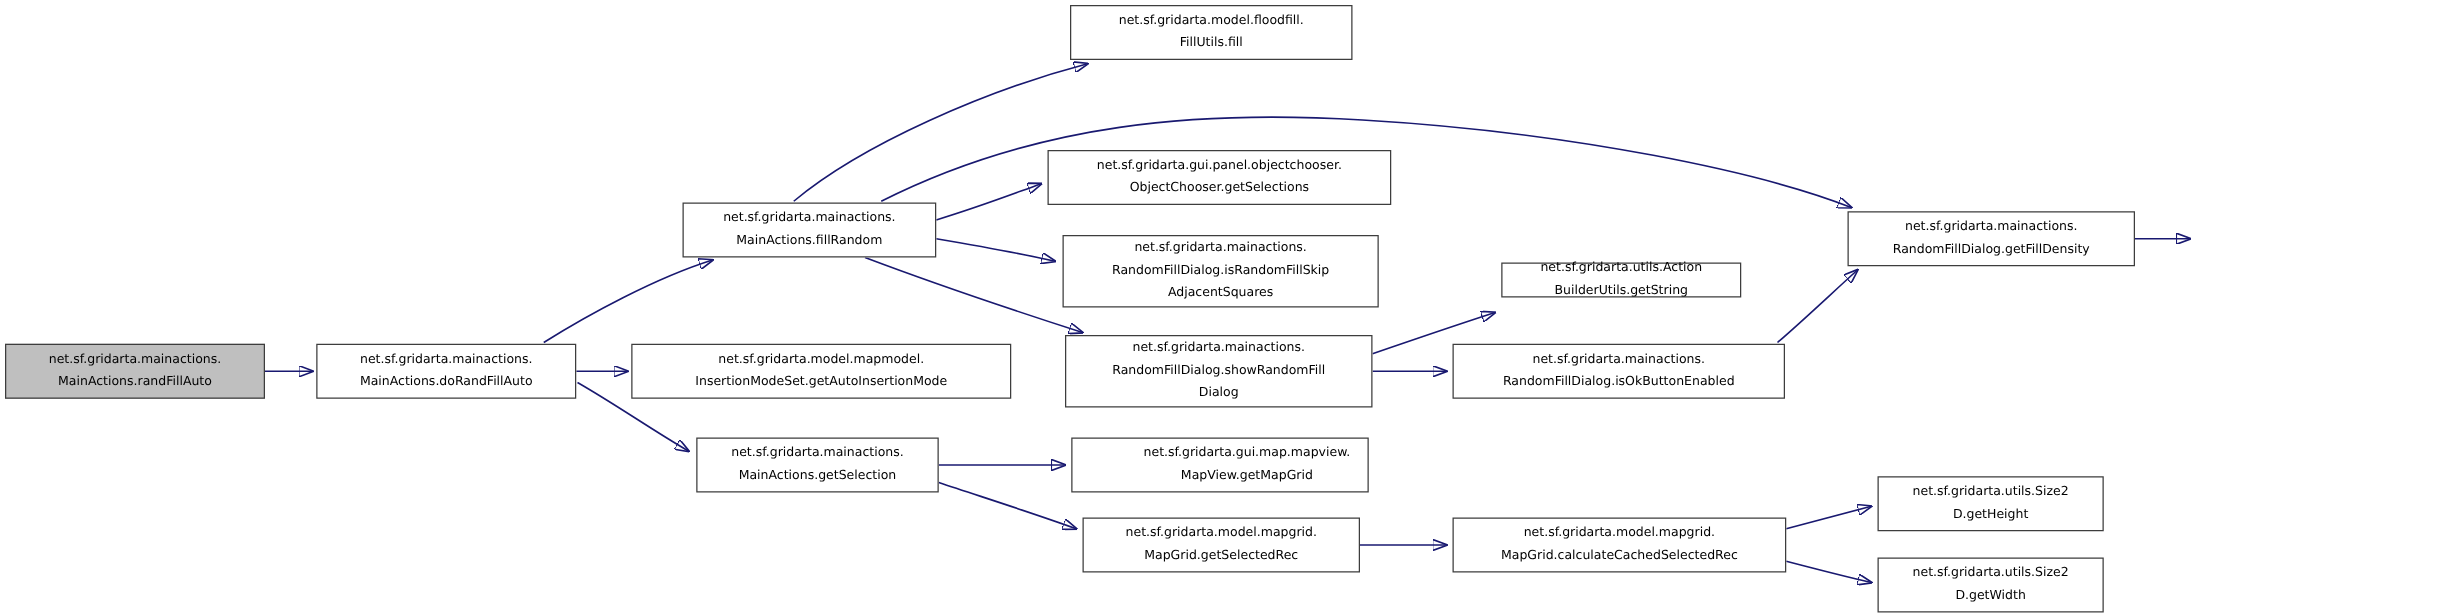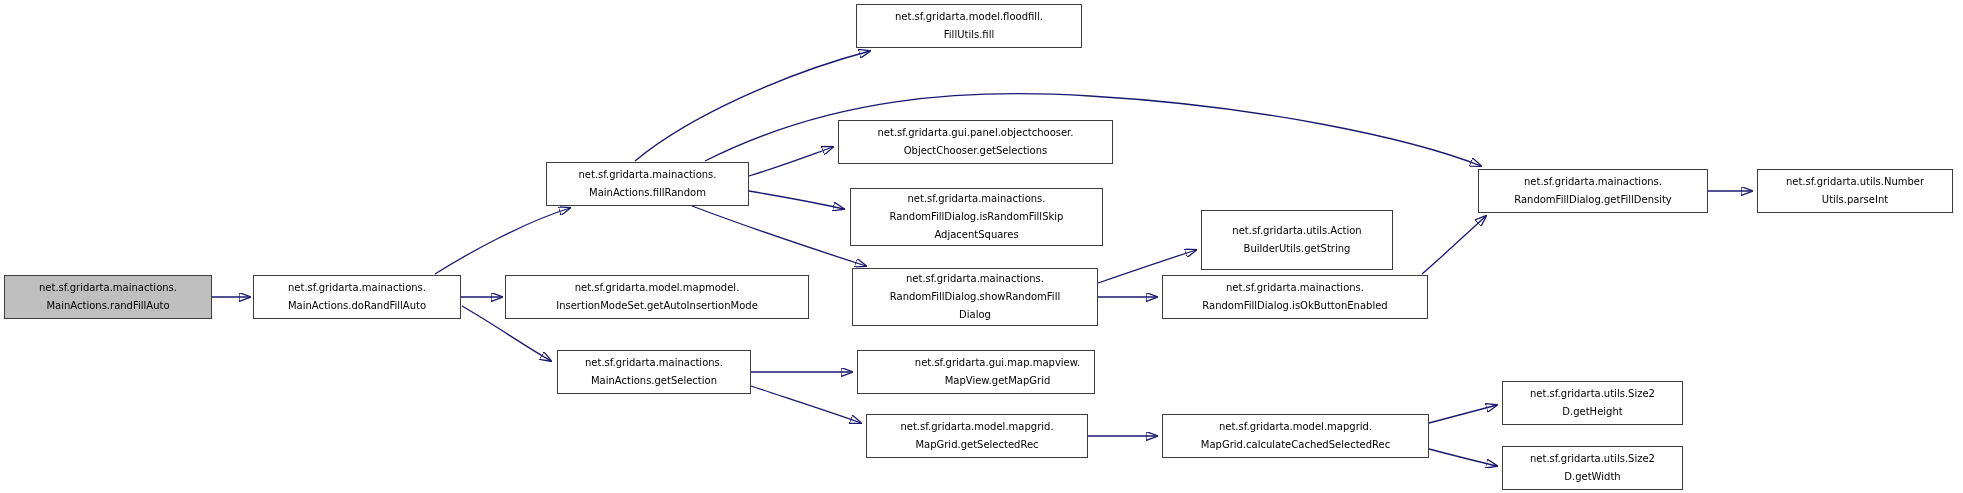--- a/index.html
+++ b/index.html
@@ -88,28 +88,26 @@
   <div class="node" style="left:856px; top:4px;   width:226px; height:44px;">net.sf.gridarta.model.floodfill.
 FillUtils.fill</div>
   <div class="node" style="left:838px; top:120px; width:275px; height:44px;">net.sf.gridarta.gui.panel.objectchooser.
 ObjectChooser.getSelections</div>
   <div class="node" style="left:850px; top:188px; width:253px; height:58px;">net.sf.gridarta.mainactions.
 RandomFillDialog.isRandomFillSkip
 AdjacentSquares</div>
   <div class="node" style="left:852px; top:268px; width:246px; height:58px;">net.sf.gridarta.mainactions.
 RandomFillDialog.showRandomFill
 Dialog</div>
-  <div class="node" style="left:1201px;top:210px; width:192px; height:60px;">net.sf.gridarta.utils.Action
+  <div class="node" style="left:1201px;top:210px; width:192px; height:28px;">net.sf.gridarta.utils.Action
 BuilderUtils.getString</div>
   <div class="node" style="left:1162px;top:275px; width:266px; height:44px;">net.sf.gridarta.mainactions.
 RandomFillDialog.isOkButtonEnabled</div>
   <div class="node" style="left:1478px;top:169px; width:230px; height:44px;">net.sf.gridarta.mainactions.
 RandomFillDialog.getFillDensity</div>
-  <div class="node" style="left:1757px;top:169px; width:196px; height:44px;">net.sf.gridarta.utils.Number
-Utils.parseInt</div>
   <div class="node" style="left:557px; top:350px; width:194px; height:44px;">net.sf.gridarta.mainactions.
 MainActions.getSelection</div>
   <div class="node" style="left:857px; top:350px; width:238px; height:44px;padding-left:43px;">net.sf.gridarta.gui.map.mapview.
 MapView.getMapGrid</div>
   <div class="node" style="left:866px; top:414px; width:222px; height:44px;">net.sf.gridarta.model.mapgrid.
 MapGrid.getSelectedRec</div>
   <div class="node" style="left:1162px;top:414px; width:267px; height:44px;">net.sf.gridarta.model.mapgrid.
 MapGrid.calculateCachedSelectedRec</div>
   <div class="node" style="left:1502px;top:381px; width:181px; height:44px;">net.sf.gridarta.utils.Size2
 D.getHeight</div>

